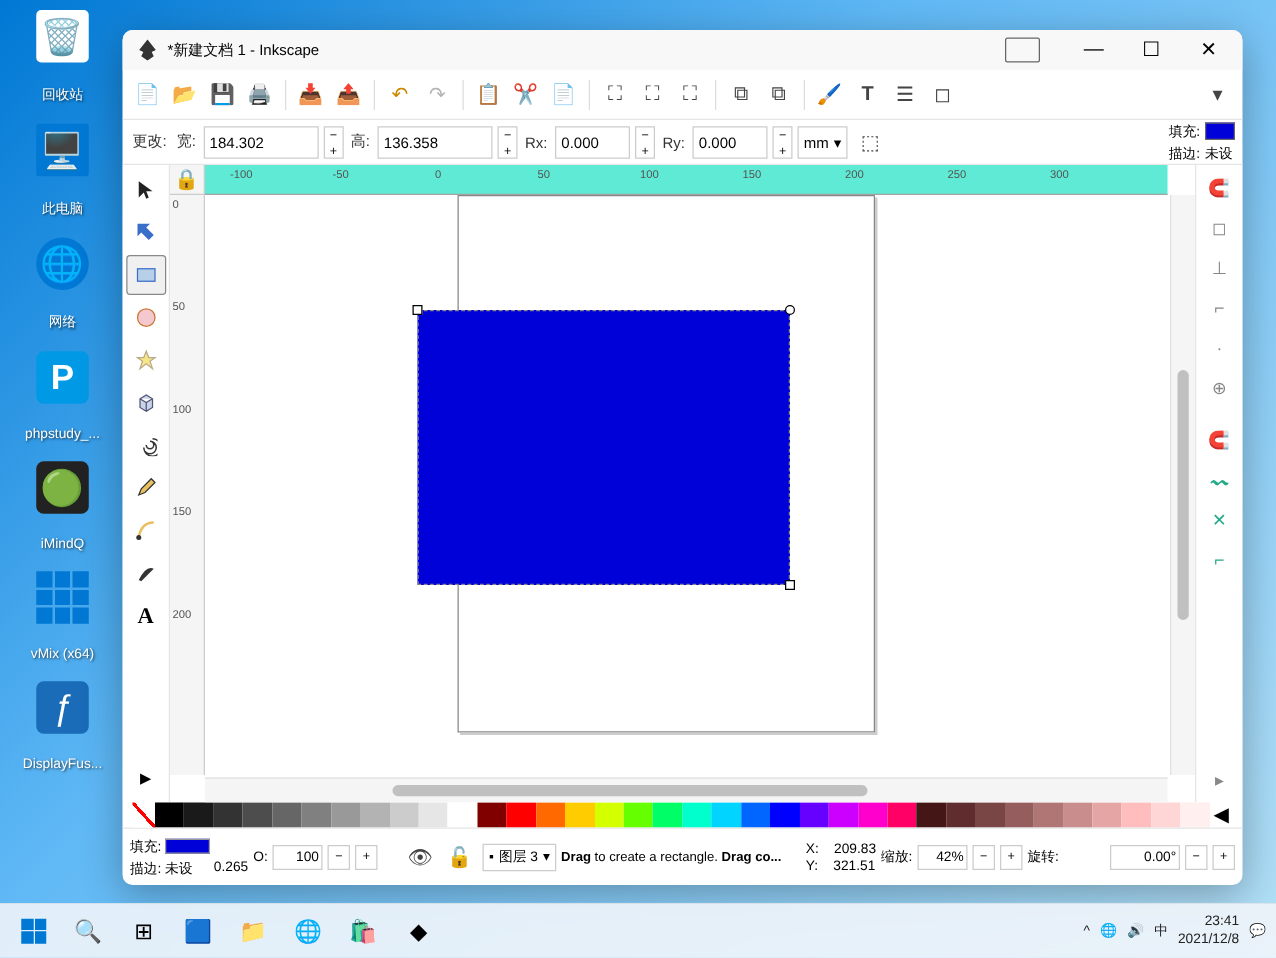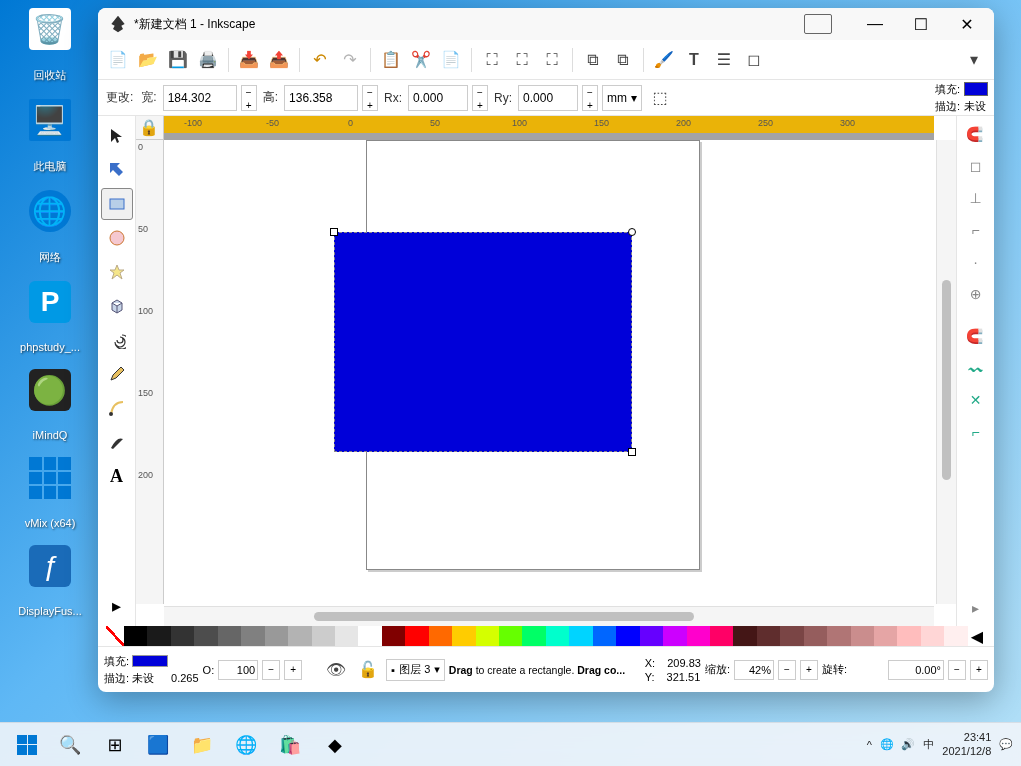--- a/index.html
+++ b/index.html
@@ -13,53 +13,53 @@
 .ico-recycle { background: #fff; border-radius: 4px; }
 .ico-pc { background: #0078d4; border-radius: 2px; }
 .ico-net { background: #0078d4; border-radius: 50%; }
 .ico-php { background: #0099e5; border-radius: 6px; color: #fff; font-weight: bold; font-size: 22px; }
 .ico-imind { background: #222; border-radius: 6px; }
 .ico-vmix { width: 42px; height: 42px; display: grid; grid-template-columns: repeat(3,1fr); gap: 2px; }
 .ico-vmix div { background: #0078d4; }
 .ico-df { background: #1a6bb8; border-radius: 6px; color: #fff; font-size: 22px; font-style: italic; }
 
 
-.window { position: absolute; left: 98px; top: 8px; width: 896px; height: 684px; background: #fff; border-radius: 8px; box-shadow: 0 8px 32px rgba(0,0,0,0.3); display: flex; flex-direction: column; overflow: hidden; }
+.window { position: absolute; left: 98px; top: 24px; width: 896px; height: 684px; background: #fff; border-radius: 8px; box-shadow: 0 8px 32px rgba(0,0,0,0.3); display: flex; flex-direction: column; overflow: hidden; }
 .titlebar { height: 32px; display: flex; align-items: center; padding: 0 4px; background: #f8f8f8; }
 .titlebar .app-icon { width: 20px; height: 20px; margin: 0 6px; }
 .titlebar .title { font-size: 12px; flex: 1; }
 .titlebar .winbtn { width: 46px; height: 30px; display: flex; align-items: center; justify-content: center; cursor: pointer; }
 .titlebar .tablet-icon { width: 28px; height: 20px; border: 1px solid #666; border-radius: 2px; margin-right: 20px; }
 
 .menubar { height: 28px; display: flex; align-items: center; padding: 0 6px; background: #fff; border-bottom: 1px solid #e5e5e5; }
 .menubar .menu-item { font-size: 12px; padding: 4px 8px; cursor: pointer; }
 
 .toolbar-main { height: 40px; display: flex; align-items: center; padding: 0 6px; gap: 2px; border-bottom: 1px solid #e5e5e5; }
 .tbtn { width: 28px; height: 28px; display: flex; align-items: center; justify-content: center; cursor: pointer; border-radius: 3px; font-size: 16px; color: #444; }
 .tsep { width: 1px; height: 24px; background: #ddd; margin: 0 4px; }
 
 .toolbar-controls { height: 36px; display: flex; align-items: center; padding: 0 6px; gap: 4px; border-bottom: 1px solid #e5e5e5; font-size: 12px; }
 .tc-label { color: #333; margin: 0 2px; }
 .tc-input { width: 60px; height: 26px; border: 1px solid #ccc; padding: 0 4px; font-size: 12px; }
-.tc-input.wide { width: 74px; }
+.tc-input.wide { width: 92px; }
 .spin-btn { width: 16px; height: 26px; font-size: 10px; line-height: 13px; display: flex; flex-direction: column; border: 1px solid #ccc; }
 .spin-btn span { flex: 1; text-align: center; cursor: pointer; }
 .unit-sel { height: 26px; border: 1px solid #ccc; padding: 0 4px; font-size: 12px; display: flex; align-items: center; gap: 4px; cursor: pointer; }
 .fill-swatch { width: 24px; height: 14px; border: 1px solid #666; }
 .tc-right { margin-left: auto; display: flex; flex-direction: column; font-size: 11px; gap: 2px; }
 .tc-right .row { display: flex; align-items: center; gap: 4px; }
 
 .workarea { flex: 1; display: flex; overflow: hidden; }
 .toolbox { width: 38px; background: #fff; border-right: 1px solid #e5e5e5; padding: 4px 0; display: flex; flex-direction: column; align-items: center; gap: 2px; }
 .toolbox .tool { width: 32px; height: 32px; display: flex; align-items: center; justify-content: center; cursor: pointer; border-radius: 3px; font-size: 18px; }
 .toolbox .tool.active { border: 1px solid #888; background: #f0f0f0; }
 
 .canvas-wrap { flex: 1; display: flex; flex-direction: column; position: relative; }
 .ruler-corner { position: absolute; top: 0; left: 0; width: 28px; height: 24px; background: #f5f5f5; border-right: 1px solid #ccc; border-bottom: 1px solid #ccc; display: flex; align-items: center; justify-content: center; }
-.ruler-h { position: absolute; top: 0; left: 28px; right: 22px; height: 24px; background: #eab308; border-bottom: 7px solid #a3a3a3; overflow: hidden; }
+.ruler-h { position: absolute; top: 0; left: 28px; right: 22px; height: 24px; background: #5eead4; border-bottom: 1px solid #a3a3a3; overflow: hidden; }
 .ruler-v { position: absolute; top: 24px; left: 0; width: 28px; bottom: 22px; background: #f5f5f5; border-right: 1px solid #ccc; overflow: hidden; }
 .ruler-tick { position: absolute; font-size: 9px; color: #555; }
 .ruler-h .ruler-tick { top: 2px; }
 .ruler-v .ruler-tick { left: 2px; writing-mode: horizontal-tb; }
 .canvas { position: absolute; top: 24px; left: 28px; right: 22px; bottom: 22px; background: #fff; overflow: hidden; }
 .page-border { position: absolute; border: 1px solid #888; box-shadow: 2px 2px 0 #ccc; }
 .rect-shape { position: absolute; background: #0000d9; }
 .sel-handle { position: absolute; width: 8px; height: 8px; background: #fff; border: 1px solid #000; }
 .sel-handle.circle { border-radius: 50%; }
 .scroll-v { position: absolute; top: 24px; right: 0; width: 20px; bottom: 22px; background: #f5f5f5; border-left: 1px solid #e0e0e0; }

